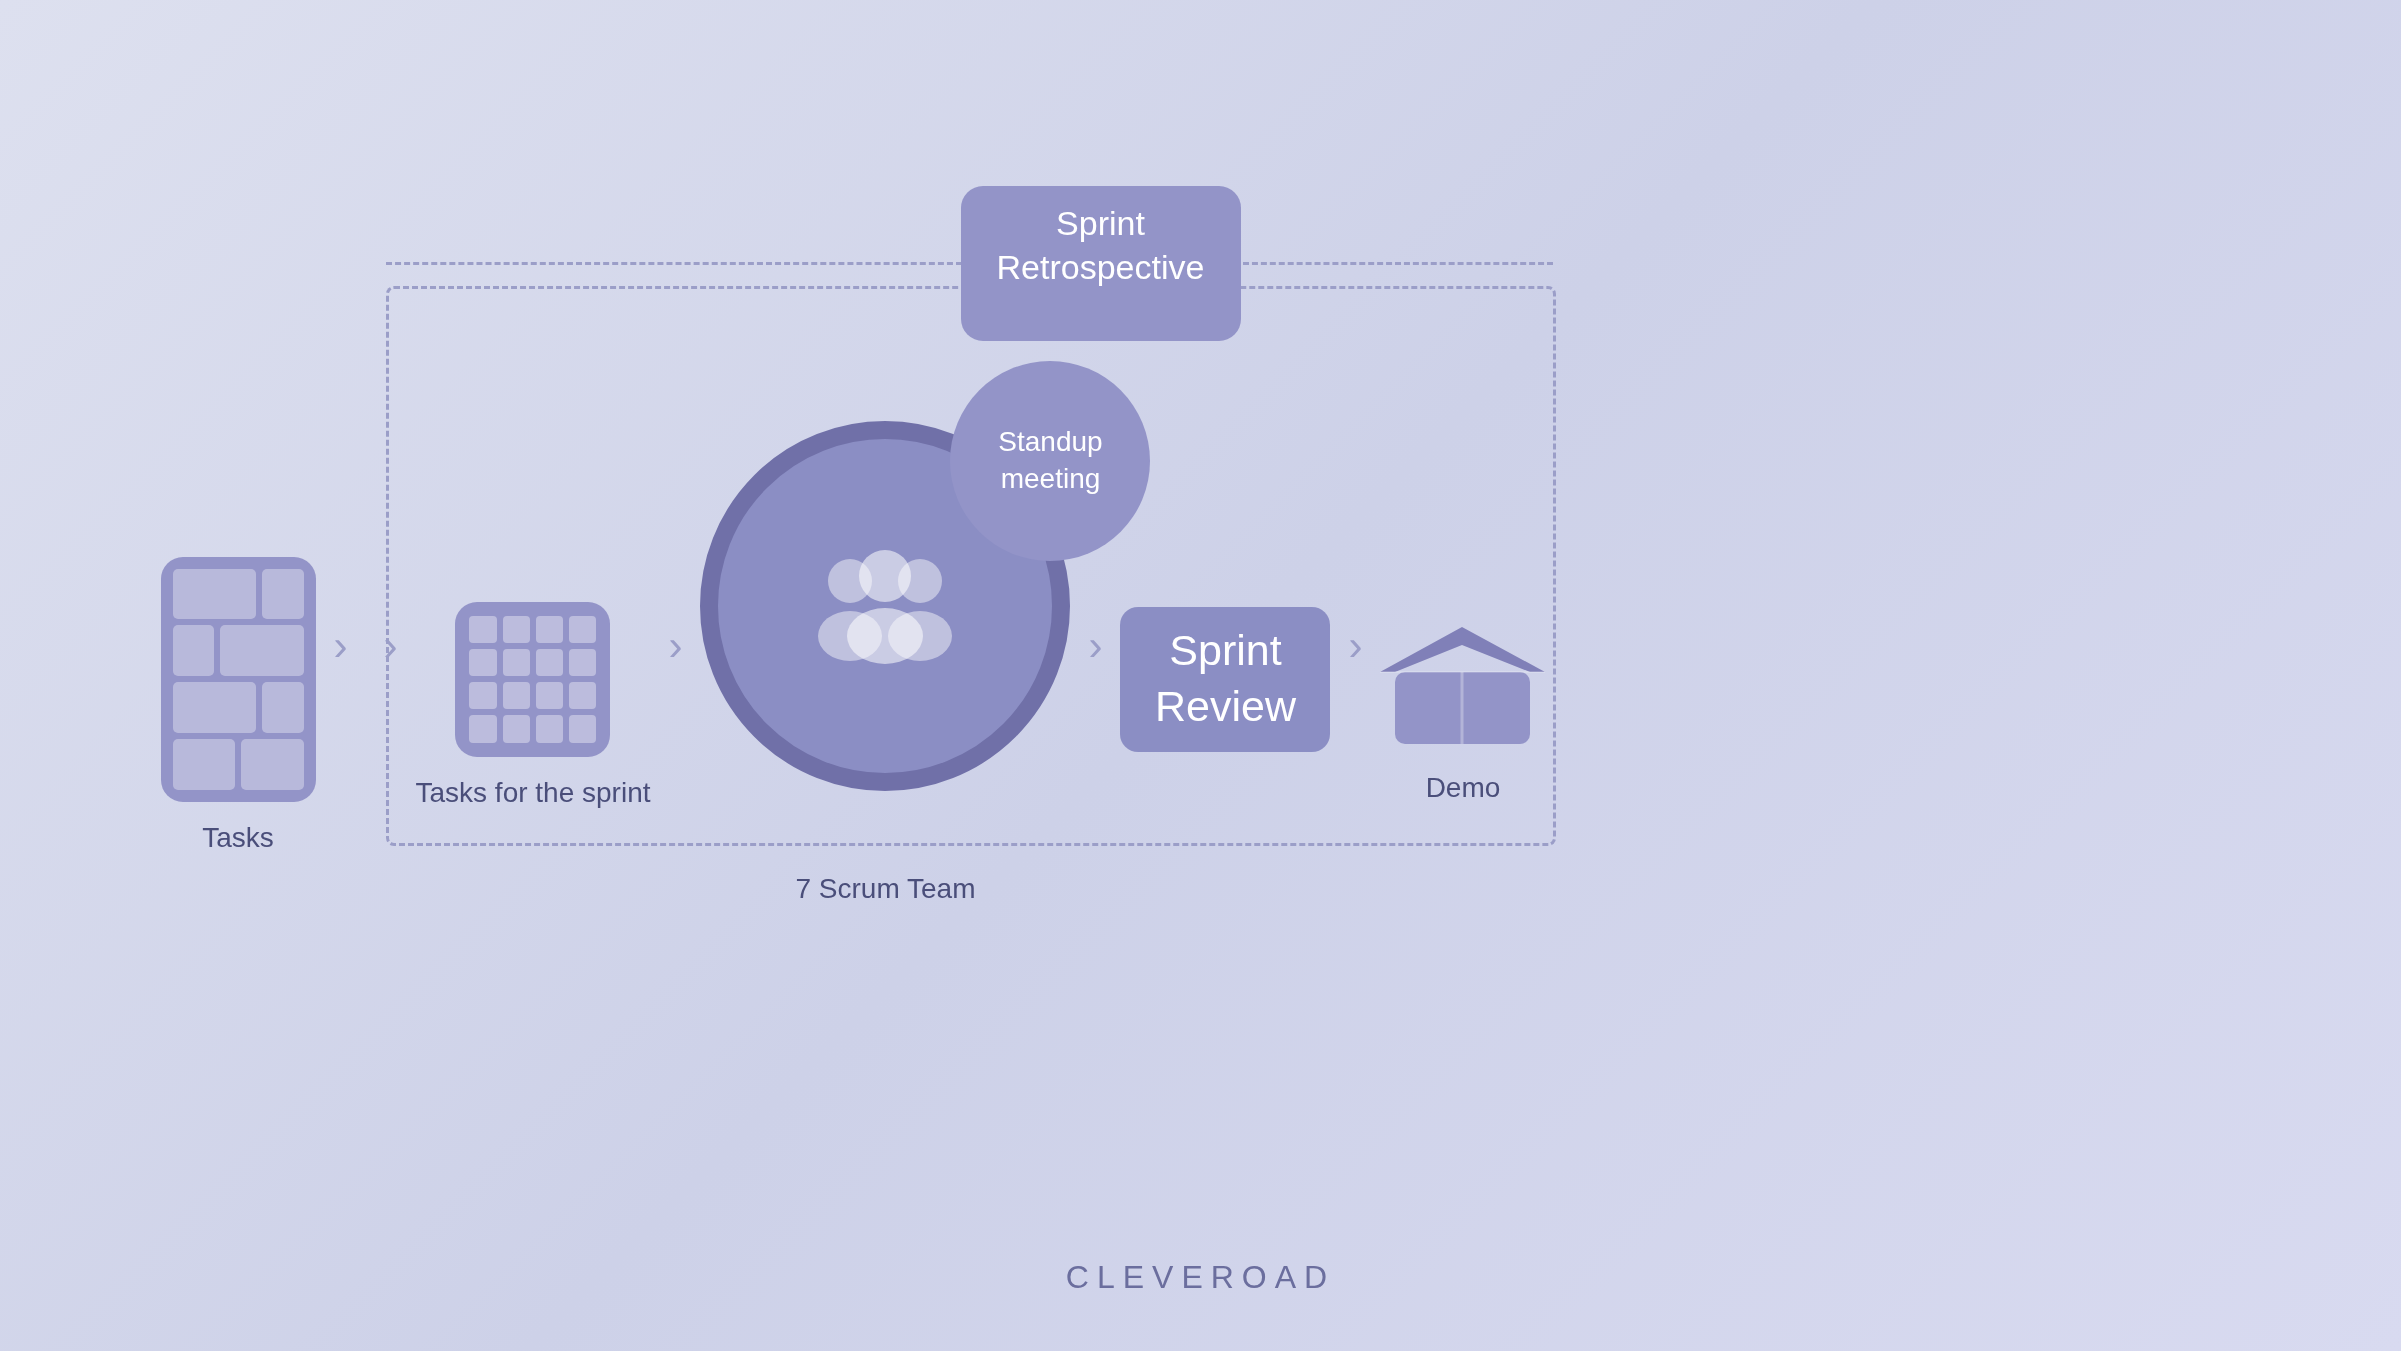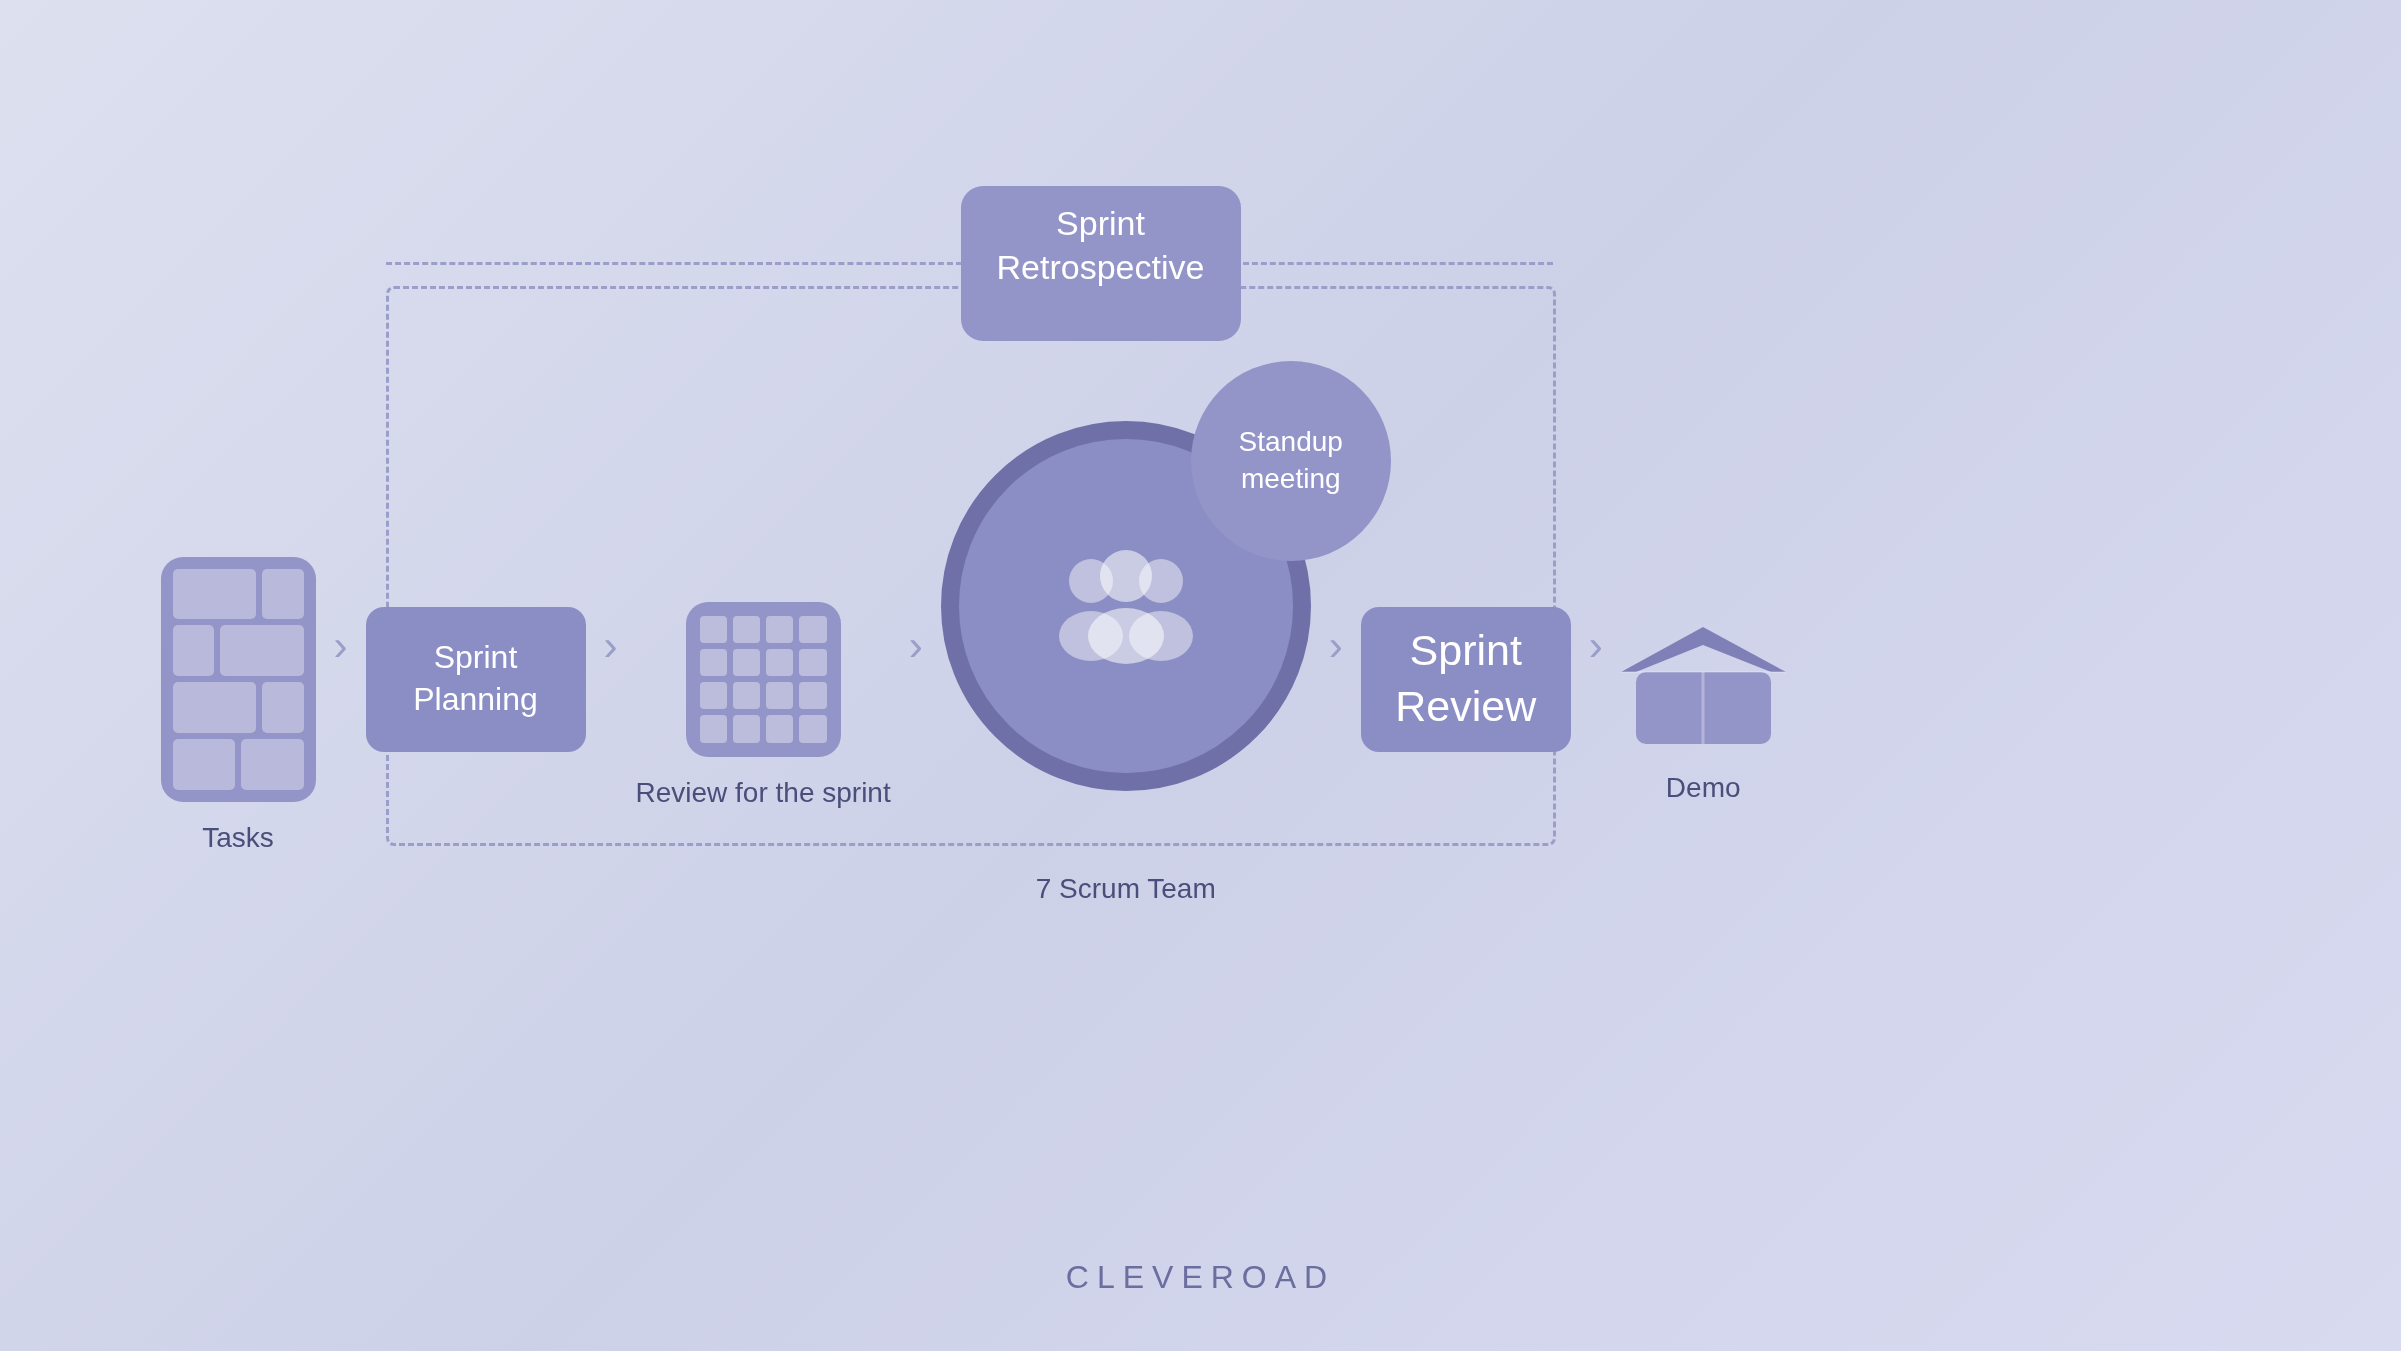--- a/index.html
+++ b/index.html
@@ -325,27 +325,20 @@
           <div class="cell"></div>
         </div>
       </div>
       <div class="label">Tasks</div>
     </div>
 
     <div class="arrow-wrapper">
       <span class="arrow">›</span>
     </div>
 
-    <div class="flow-item flow-item-centered">
-      <div class="sprint-planning-box">
-        <span>Sprint
-Planning</span>
-      </div>
-      <div class="label" style="visibility:hidden;">x</div>
-    </div>
 
     <div class="arrow-wrapper">
       <span class="arrow">›</span>
     </div>
 
     <div class="flow-item flow-item-centered">
       <div class="grid-icon">
         <div class="grid-cell"></div>
           <div class="grid-cell"></div>
           <div class="grid-cell"></div>
@@ -356,21 +349,21 @@
           <div class="grid-cell"></div>
         <div class="grid-cell"></div>
           <div class="grid-cell"></div>
           <div class="grid-cell"></div>
           <div class="grid-cell"></div>
         <div class="grid-cell"></div>
           <div class="grid-cell"></div>
           <div class="grid-cell"></div>
           <div class="grid-cell"></div>
       </div>
-      <div class="label">Review for
+      <div class="label">Tasks for
 the sprint</div>
     </div>
 
     <div class="arrow-wrapper">
       <span class="arrow">›</span>
     </div>
 
     <div class="flow-item scrum-label-wrapper">
       <div class="scrum-circle-wrapper">
 

